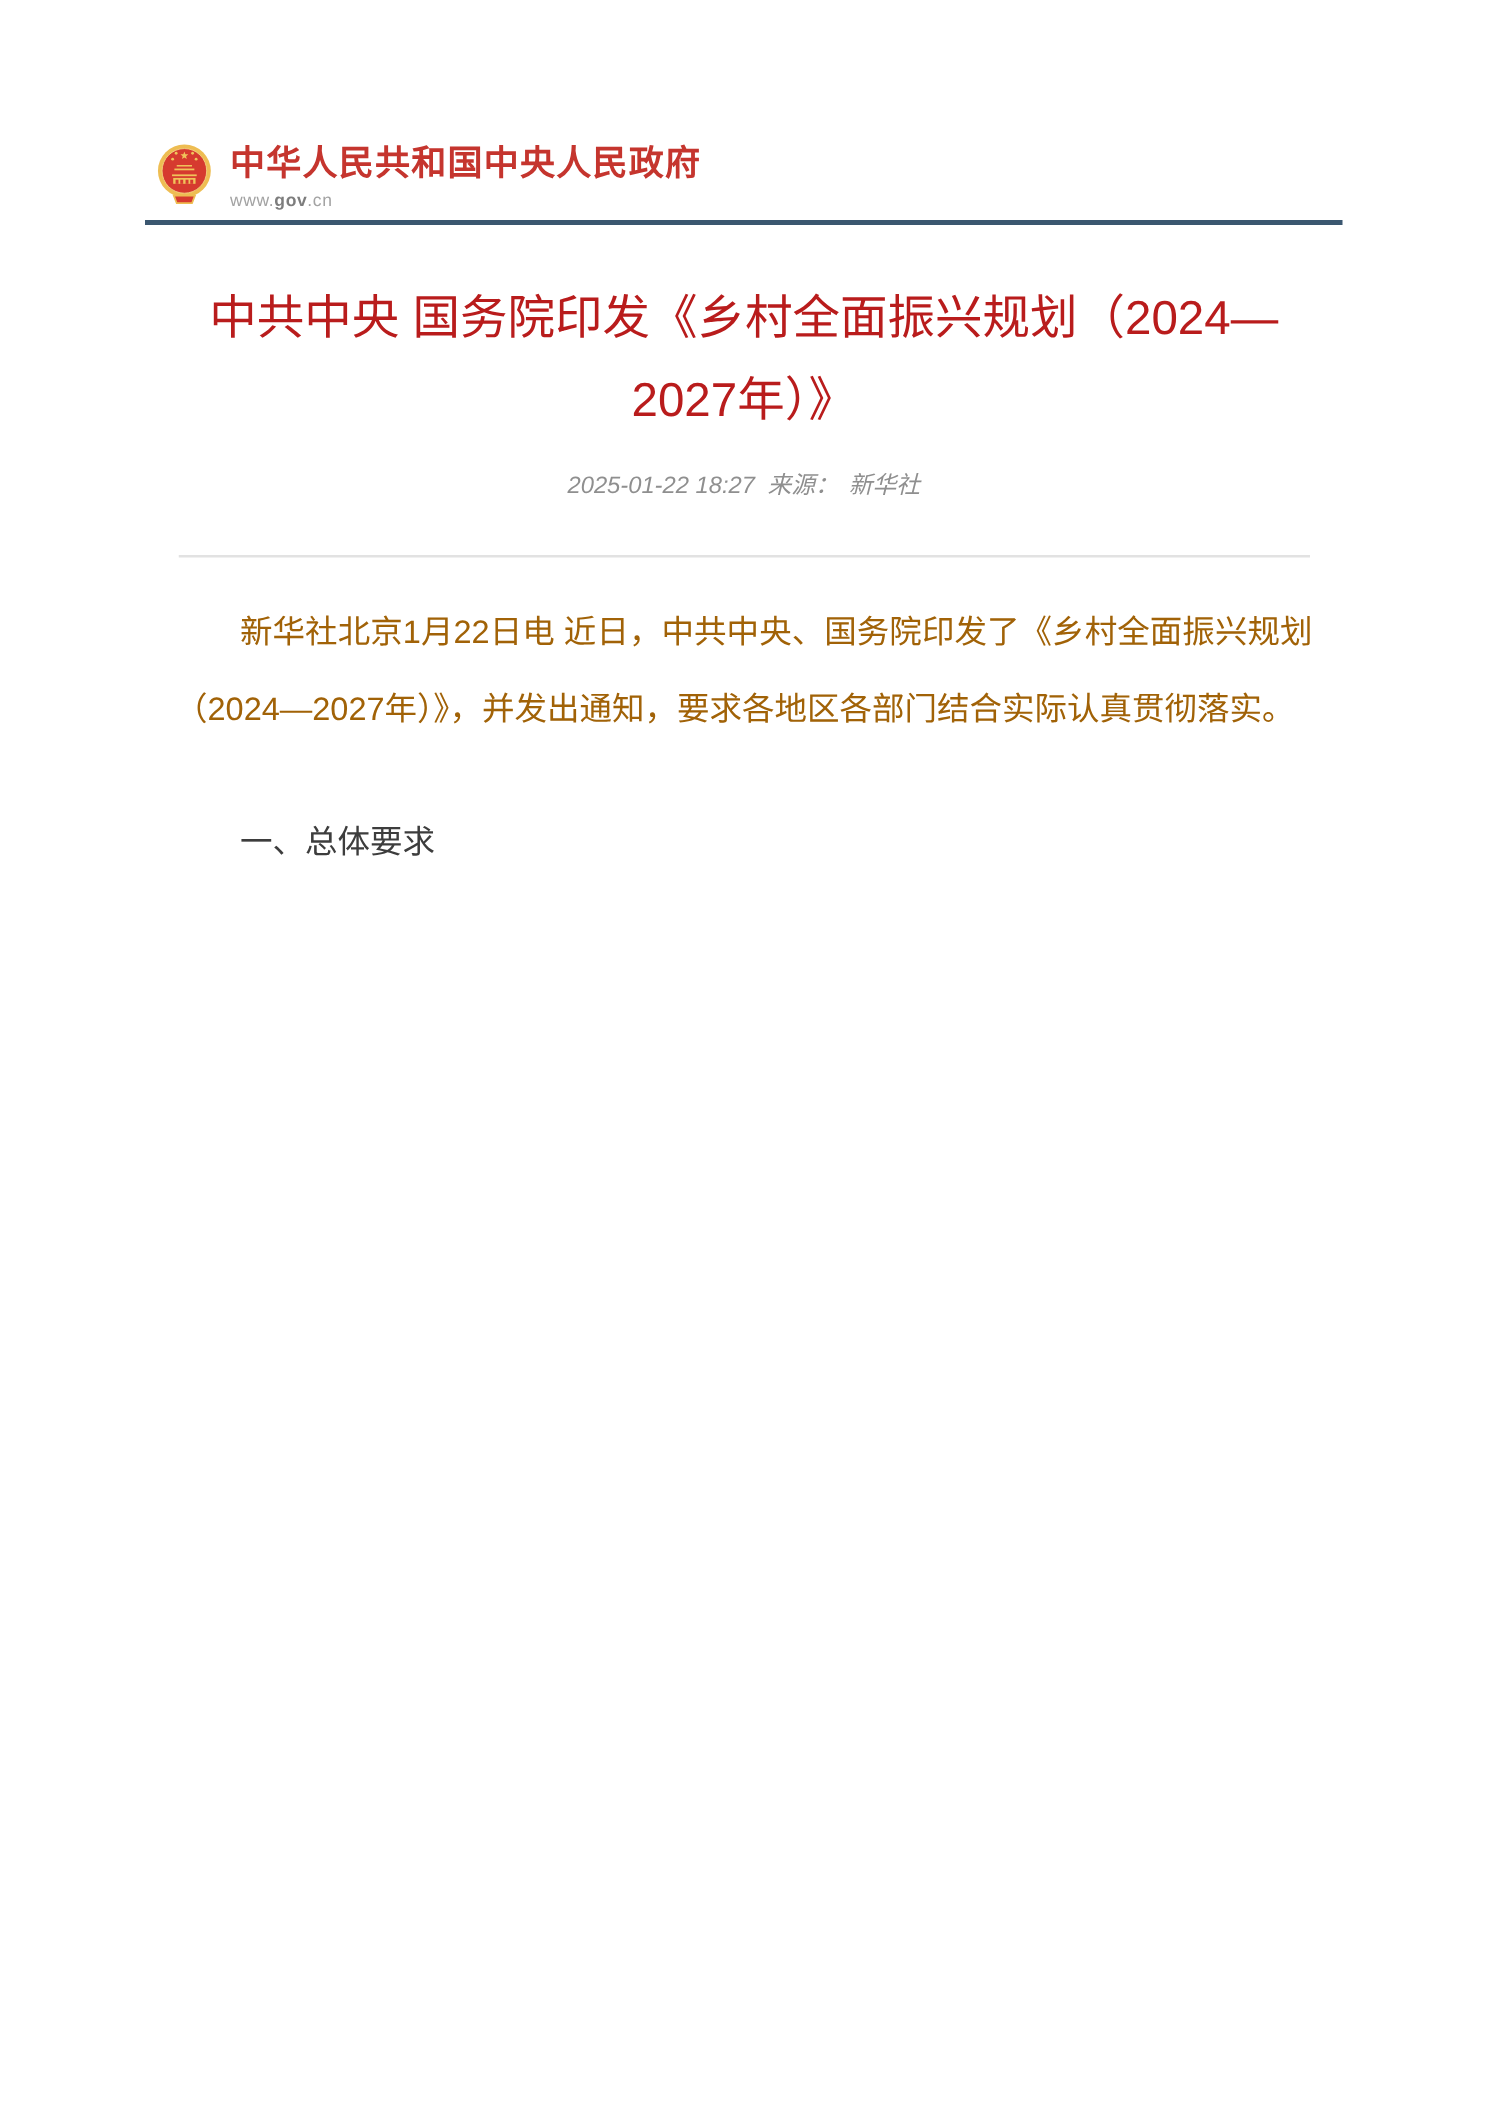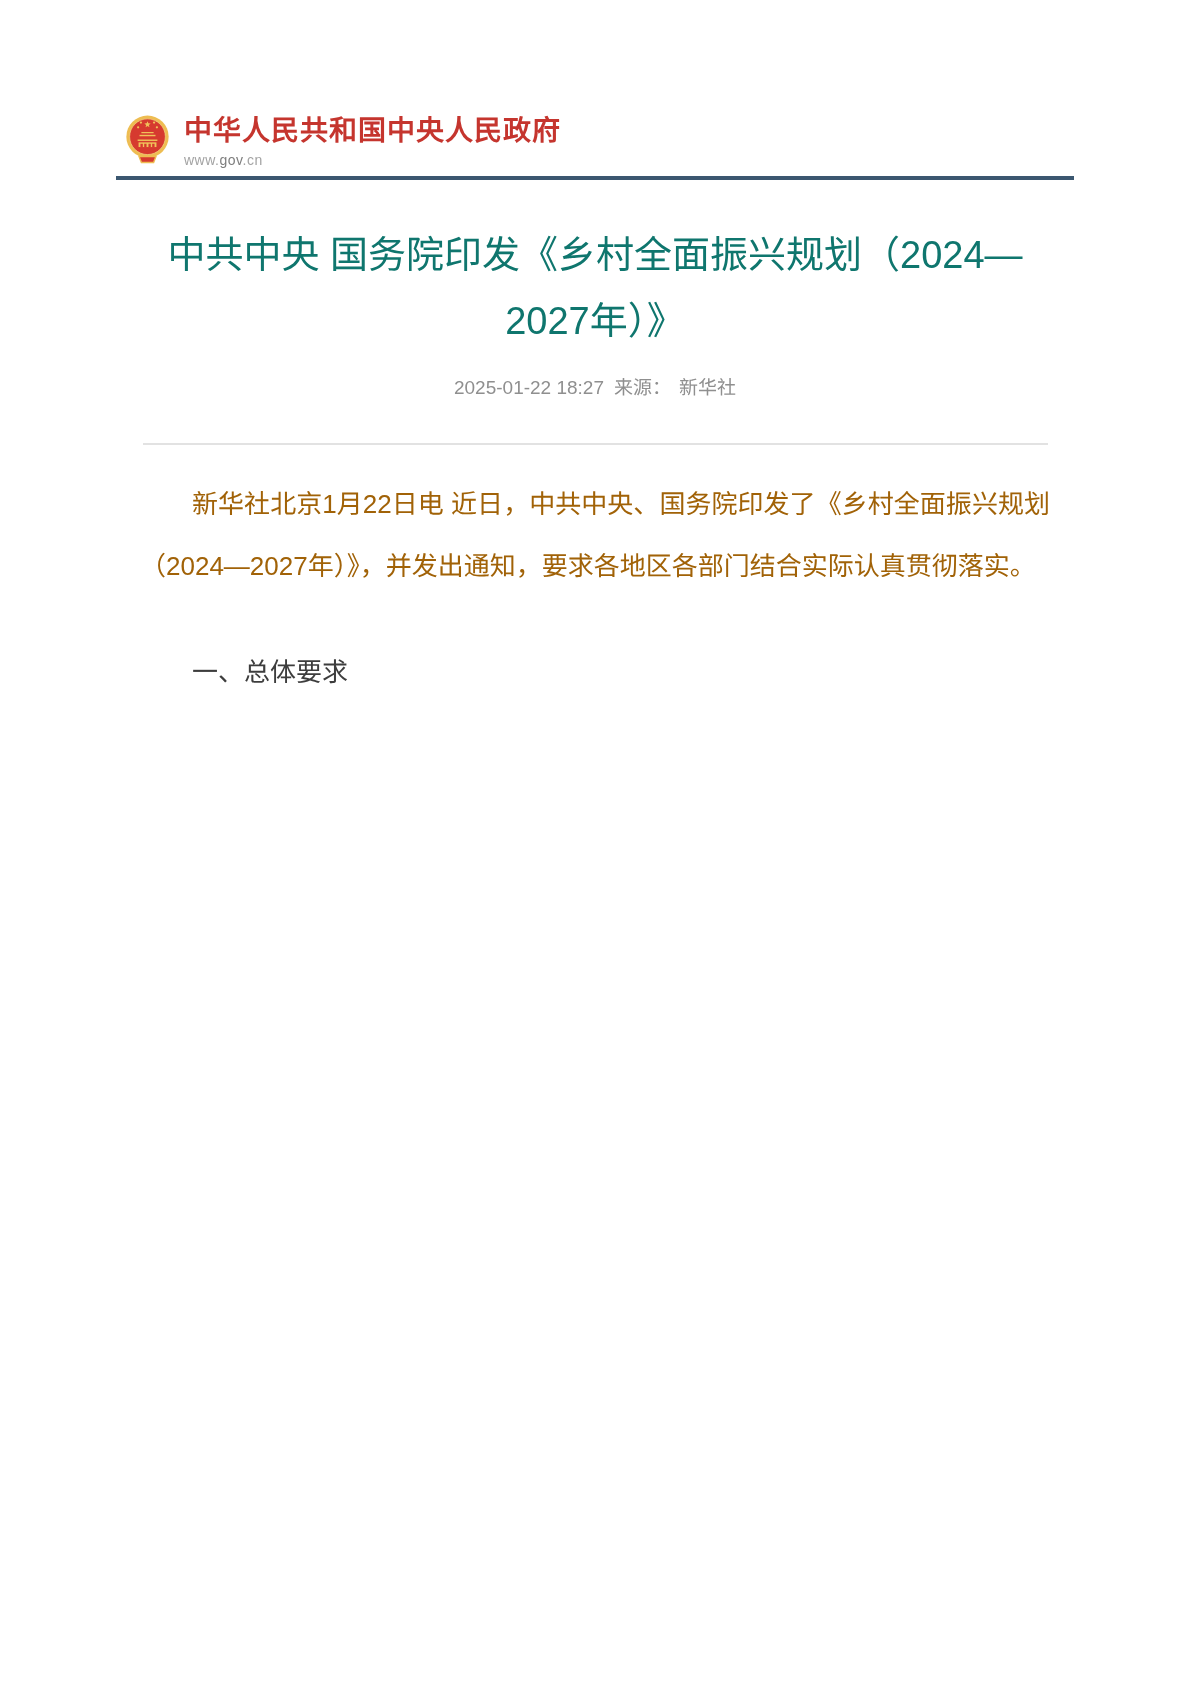--- a/index.html
+++ b/index.html
@@ -36,46 +36,47 @@
     font-weight: 700;
     letter-spacing: 1px;
     line-height: 1.1;
   }
   .site-url {
     margin-top: 5px;
     font-size: 14px;
     color: #a3a3a3;
     letter-spacing: 0.5px;
   }
-  .site-url .gov { color: #7d7d7d; font-weight: 400; }
+  .site-url .gov { color: #7d7d7d; font-weight: 700; }
   .header-rule {
     width: 1086px;
     height: 4px;
     background: #3b5770;
     margin: 8px auto 0;
   }
 
   
   .article {
     width: 910px;
     margin: 0 auto;
     padding-top: 42px;
   }
   .article-title {
     text-align: center;
     font-size: 38px;
     font-weight: 400;
-    color: #0f766e;
+    color: #b91c1c;
     line-height: 66px;
   }
   .article-meta {
     margin-top: 18px;
     text-align: center;
     font-size: 19px;
     color: #8f8f8f;
+    font-style: italic;
   }
   .article-meta .dt { margin-right: 10px; }
   .article-meta .src-label { margin-right: 8px; }
   .meta-rule {
     width: 905px;
     height: 2px;
     background: #e2e2e2;
     margin: 44px auto 0;
   }
   .article-body { padding-top: 28px; }

